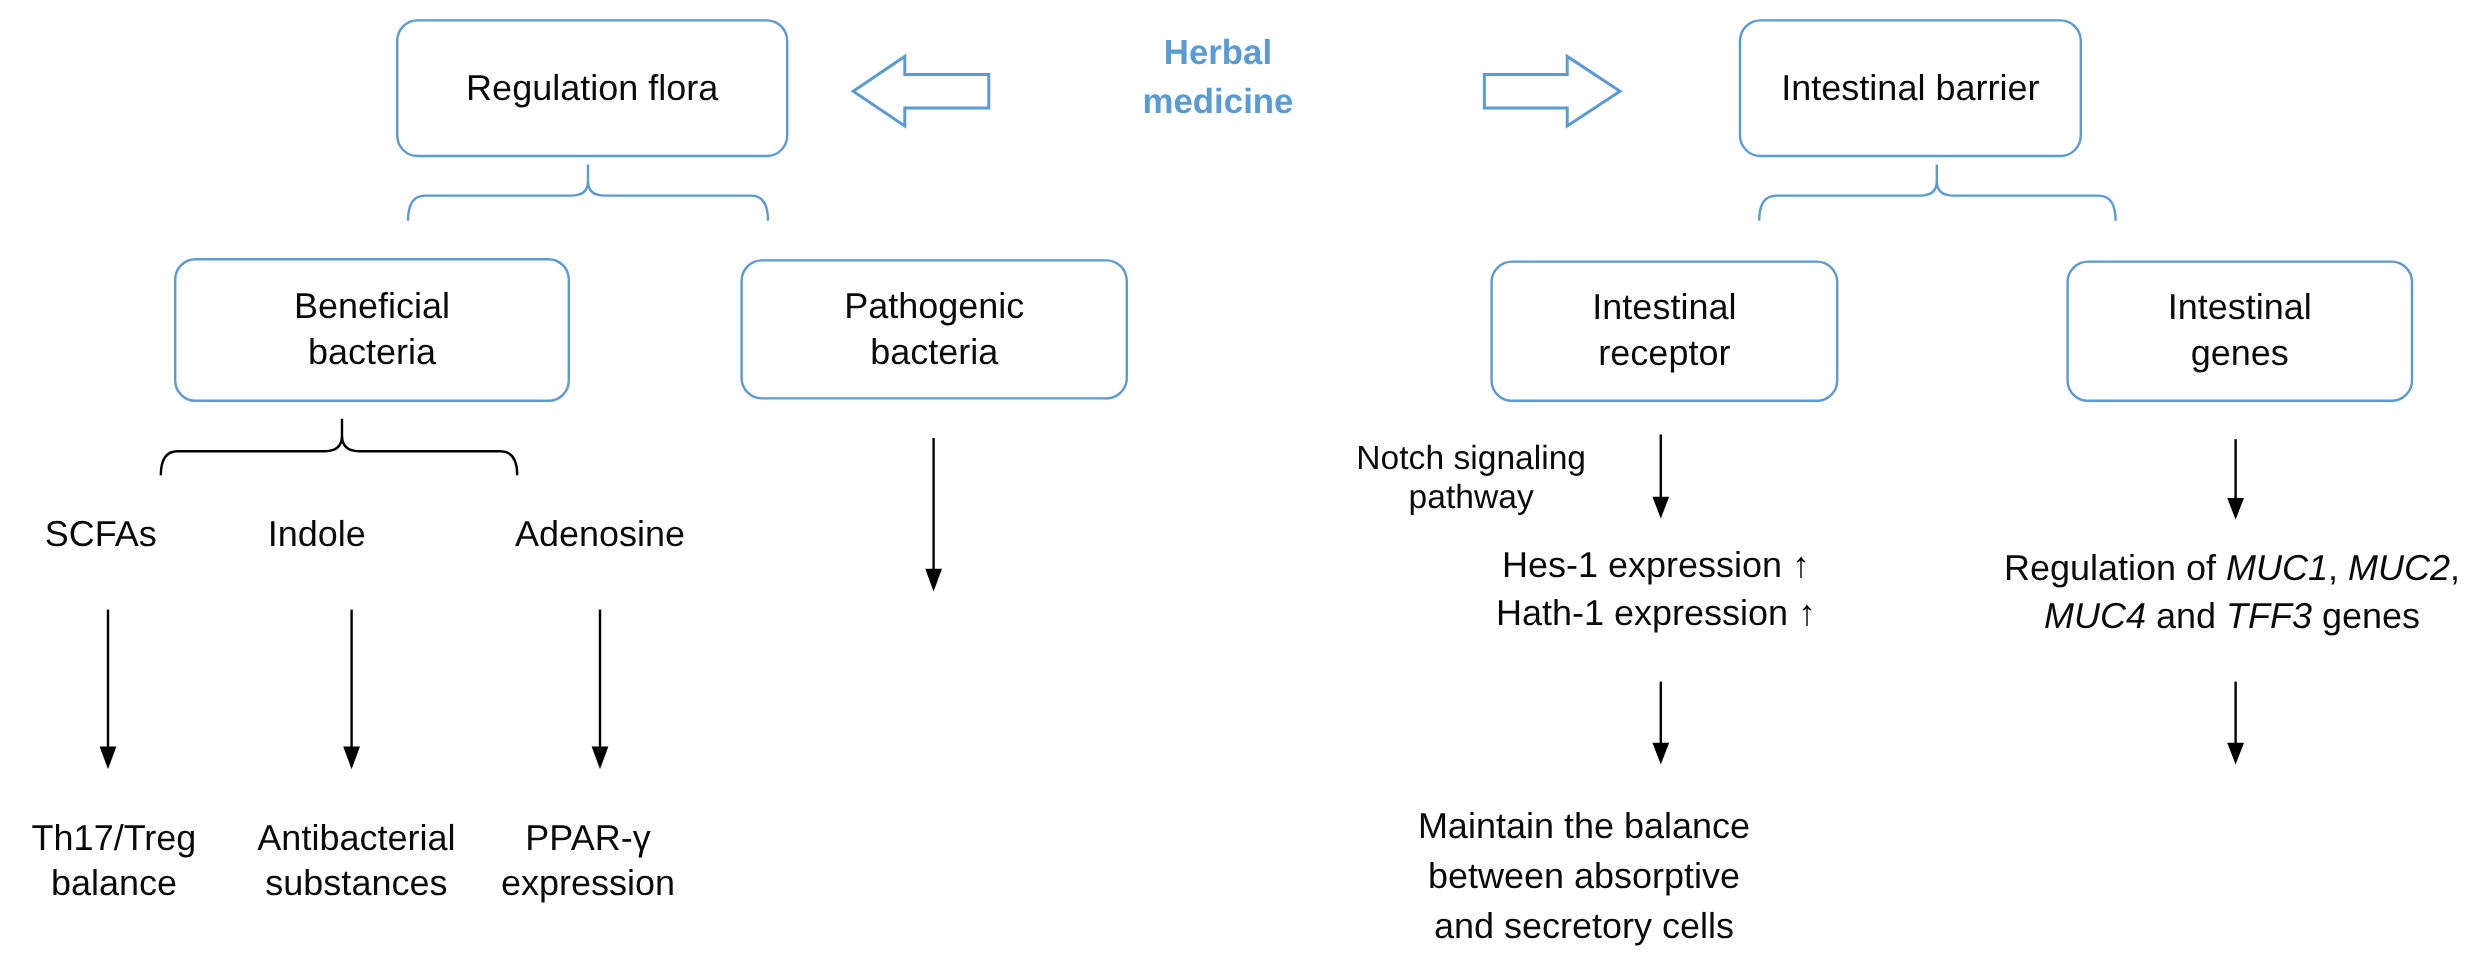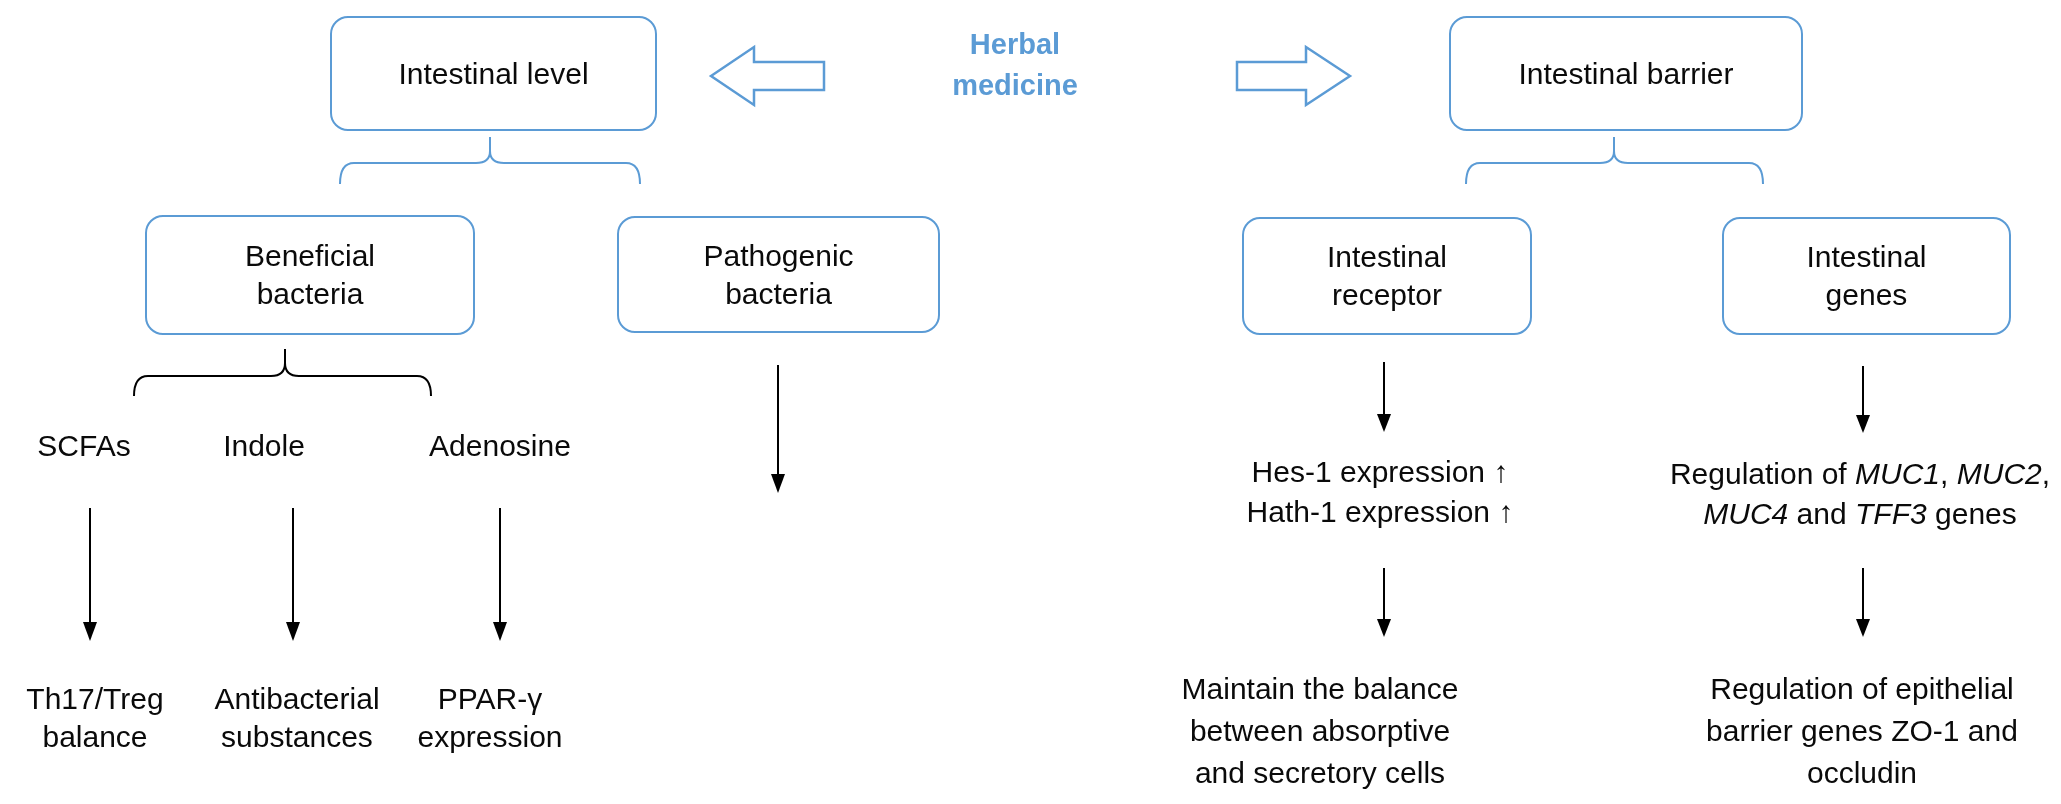--- a/index.html
+++ b/index.html
@@ -98,22 +98,22 @@
     </g>
     <g>
       <line class="stroke-black" x1="1863" y1="568" x2="1863" y2="620"></line>
       <polygon class="ahead" points="1856,619 1870,619 1863,637"></polygon>
     </g>
   </svg>
 
   <div class="title" style="left:930px;top:24px;width:170px;">Herbal
 medicine</div>
 
-  <div class="box" style="left:330px;top:16px;width:327px;height:115px;">Intestinal level</div>
-  <div class="box" style="left:1449px;top:16px;width:354px;height:115px;">Intestinal barrier</div>
+  <div class="box" style="left:330px;top:16px;width:327px;height:115px;">Regulation flora</div>
+  <div class="box" style="left:1449px;top:16px;width:286px;height:115px;">Intestinal barrier</div>
 
   <div class="box" style="left:145px;top:215px;width:330px;height:120px;">Beneficial
 bacteria</div>
   <div class="box" style="left:617px;top:216px;width:323px;height:117px;">Pathogenic
 bacteria</div>
   <div class="box" style="left:1242px;top:217px;width:290px;height:118px;">Intestinal
 receptor</div>
   <div class="box" style="left:1722px;top:217px;width:289px;height:118px;">Intestinal
 genes</div>
 
@@ -122,25 +122,24 @@
   <div class="txt" style="left:418px;top:426px;width:164px;">Adenosine</div>
 
   <div class="txt" style="left:15px;top:680px;width:160px;line-height:38px;">Th17/Treg
 balance</div>
   <div class="txt" style="left:207px;top:680px;width:180px;line-height:38px;">Antibacterial
 substances</div>
   <div class="txt" style="left:400px;top:680px;width:180px;line-height:38px;">PPAR-γ
 expression</div>
 
 
+  <div class="txt small" style="left:1116px;top:366px;width:220px;">Notch signaling
+pathway</div>
   <div class="txt" style="left:1215px;top:452px;width:330px;">Hes-1 expression ↑
 Hath-1 expression ↑</div>
   <div class="txt" style="left:1145px;top:668px;width:350px;line-height:42px;text-align:center;">Maintain the balance
 between absorptive
 and secretory cells</div>
 
   <div class="txt" style="left:1660px;top:454px;width:400px;"><span>Regulation of </span><span style="font-style: italic;">MUC1</span><span>, </span><span style="font-style: italic; margin-top: 48px;">MUC2</span><span>,
 </span><span style="font-style: italic;">MUC4</span><span> and </span><span style="font-style: italic;">TFF3</span><span> genes</span></div>
-  <div class="txt" style="left:1672px;top:668px;width:380px;line-height:42px;">Regulation of epithelial
-barrier genes ZO-1 and
-occludin</div>
 
 </div>
 
 </body></html>

